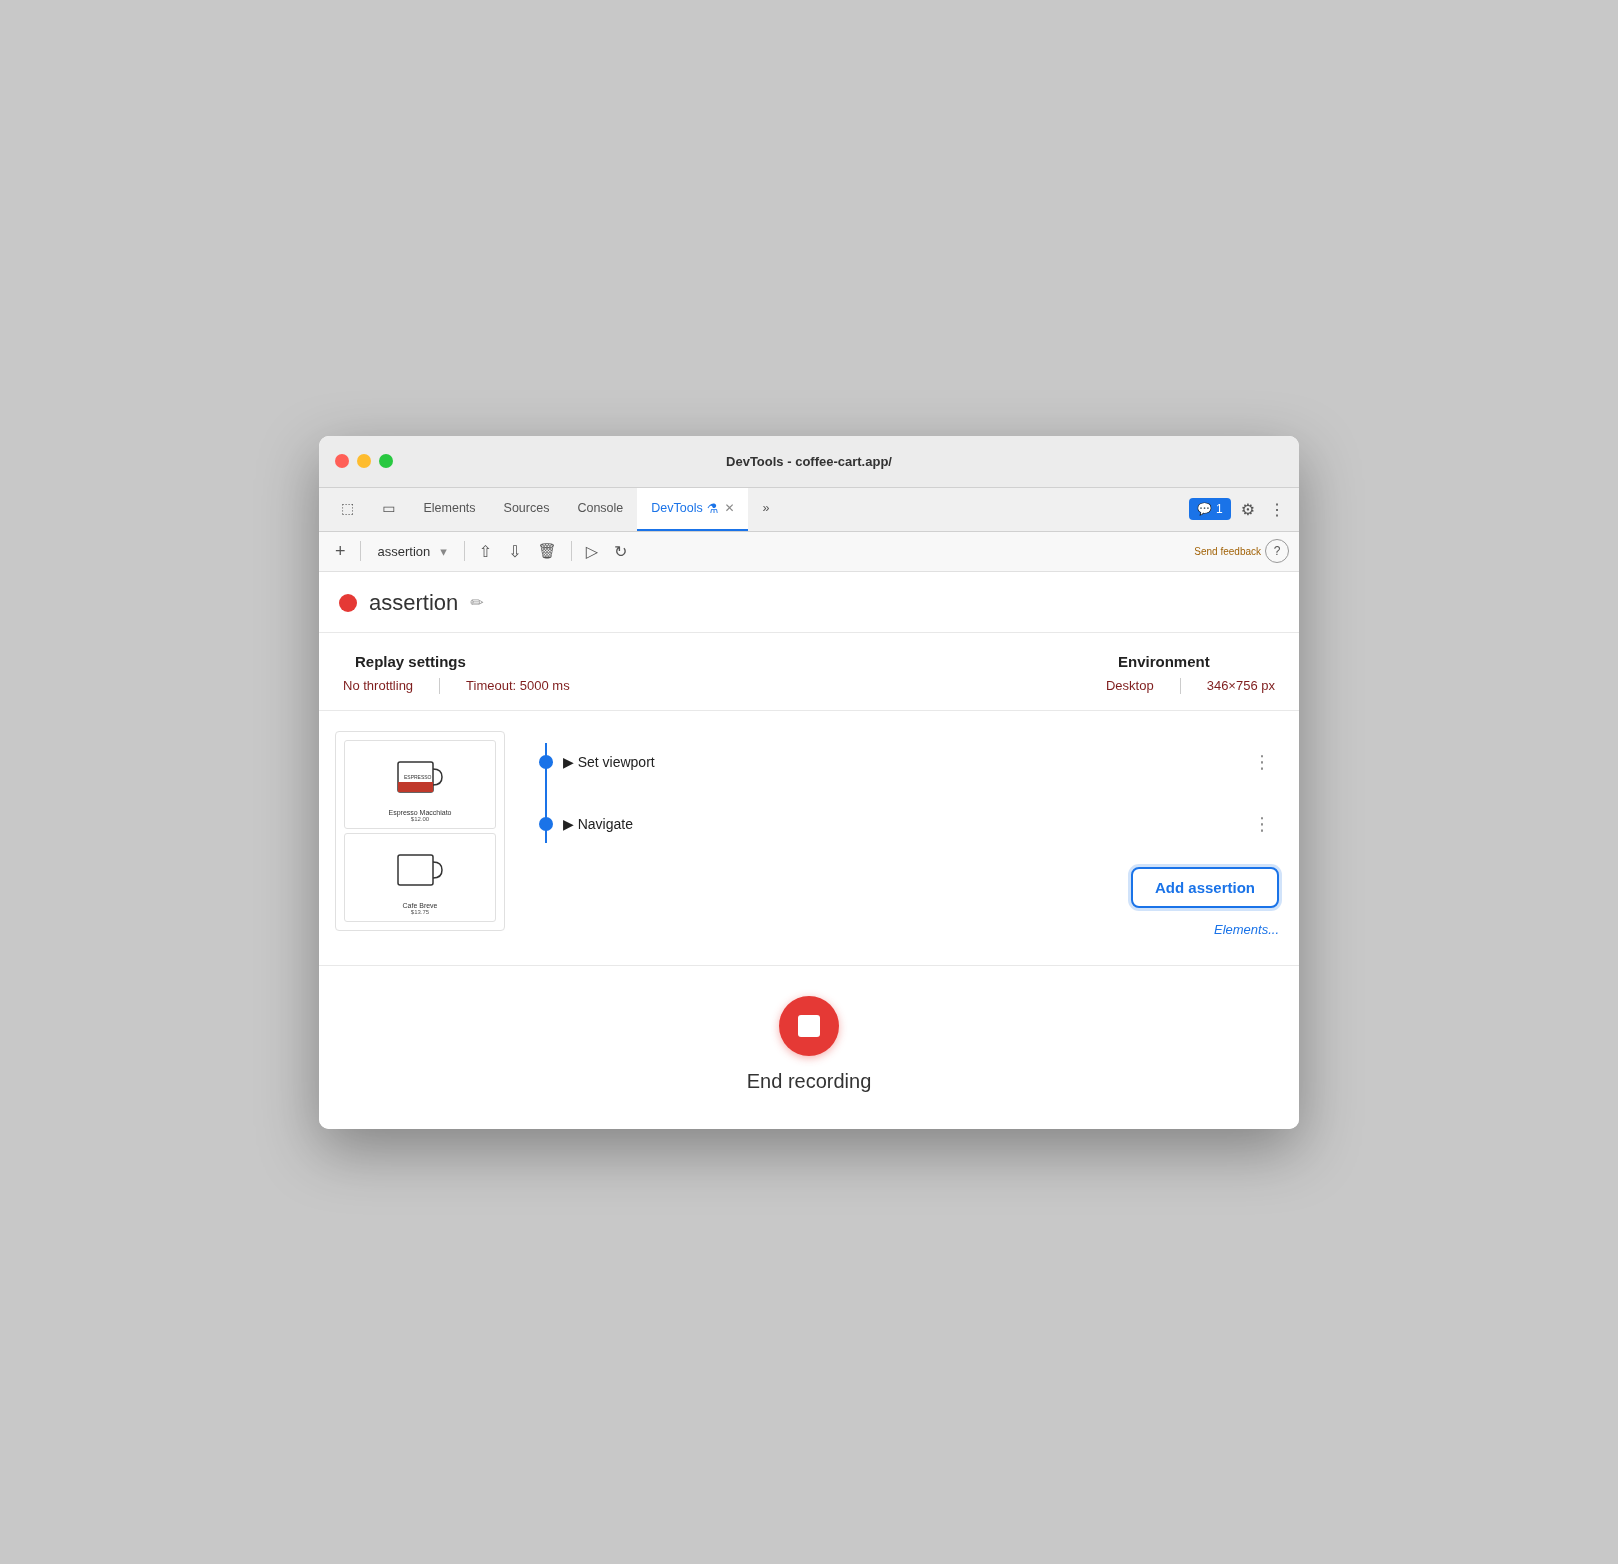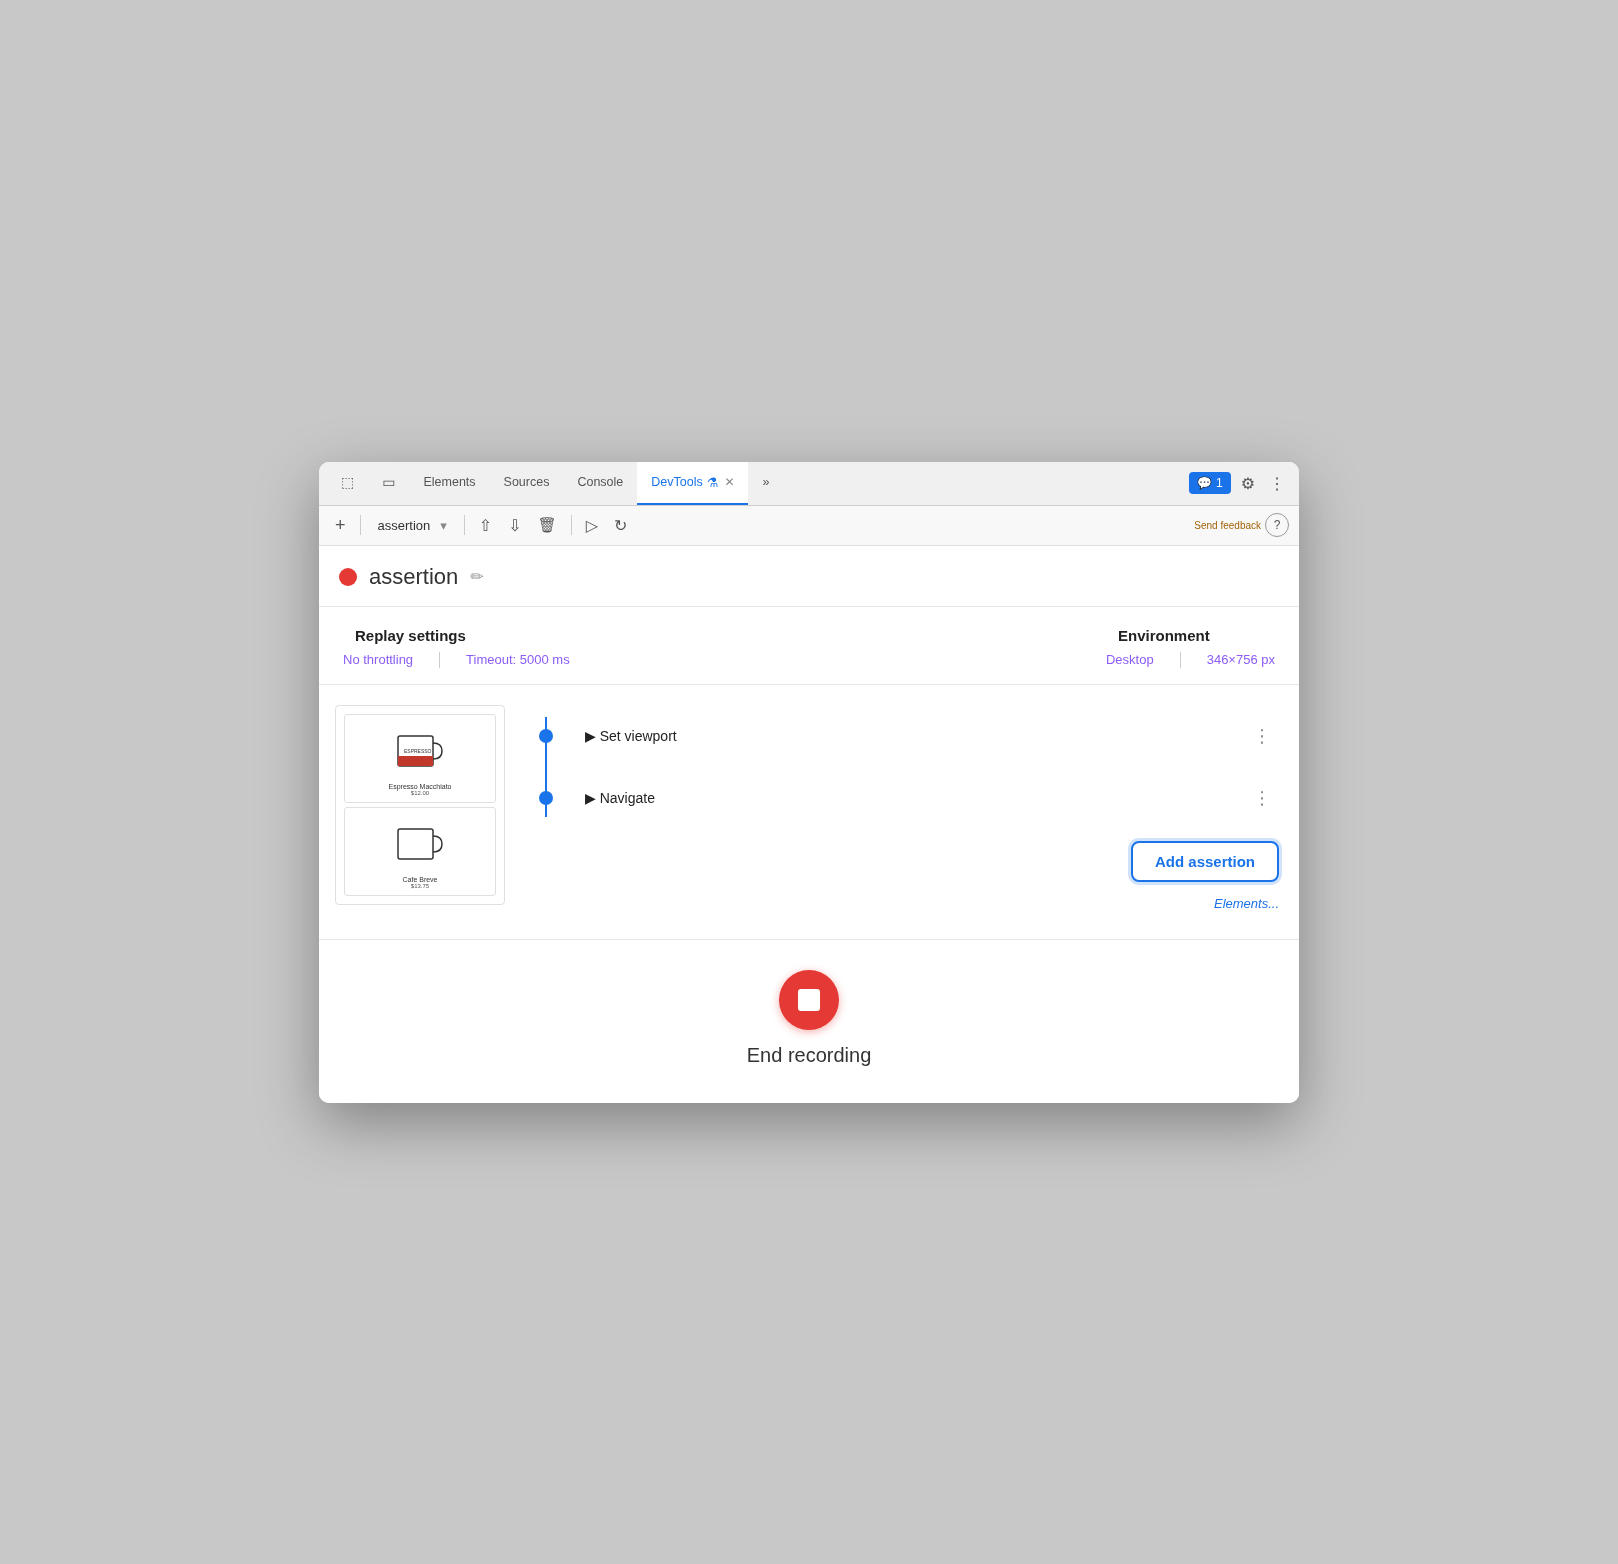--- a/index.html
+++ b/index.html
@@ -195,21 +195,21 @@
       font-size: 15px;
       font-weight: 600;
       color: #222;
       margin-bottom: 8px;
       margin-left: 12px;
     }
     .settings-row {
       display: flex;
       align-items: center;
       font-size: 13px;
-      color: #8b5cf6;
+      color: #7f1d1d;
       gap: 16px;
       justify-content: flex-end;
     }
     .settings-divider {
       width: 1px;
       height: 16px;
       background: #ccc;
       margin: 0 10px;
     }
     
@@ -266,21 +266,21 @@
       position: absolute;
       left: 6px;
       top: 12px;
       bottom: 12px;
       width: 2px;
       background: #1a73e8;
     }
     .step-item {
       display: flex;
       align-items: center;
-      gap: 32px;
+      gap: 10px;
       padding: 16px 0;
       position: relative;
     }
     .step-dot {
       width: 14px;
       height: 14px;
       border-radius: 50%;
       background: #1a73e8;
       flex-shrink: 0;
       z-index: 1;
@@ -349,20 +349,28 @@
     .end-label {
       font-size: 20px;
       color: #333;
     }
   </style>
 </head>
 <body>
 
 <div class="window">
 
+  <div class="titlebar">
+    <div class="traffic-lights">
+      <div class="traffic-light tl-red"></div>
+      <div class="traffic-light tl-yellow"></div>
+      <div class="traffic-light tl-green"></div>
+    </div>
+    <span class="titlebar-text">DevTools - coffee-cart.app/</span>
+  </div>
 
   <div class="tabs-bar">
     <div class="tab-item">
       <span style="font-size:14px;">⬚</span>
     </div>
     <div class="tab-item">
       <span style="font-size:14px;">▭</span>
     </div>
     <div class="tab-item">
       <span>Elements</span>

